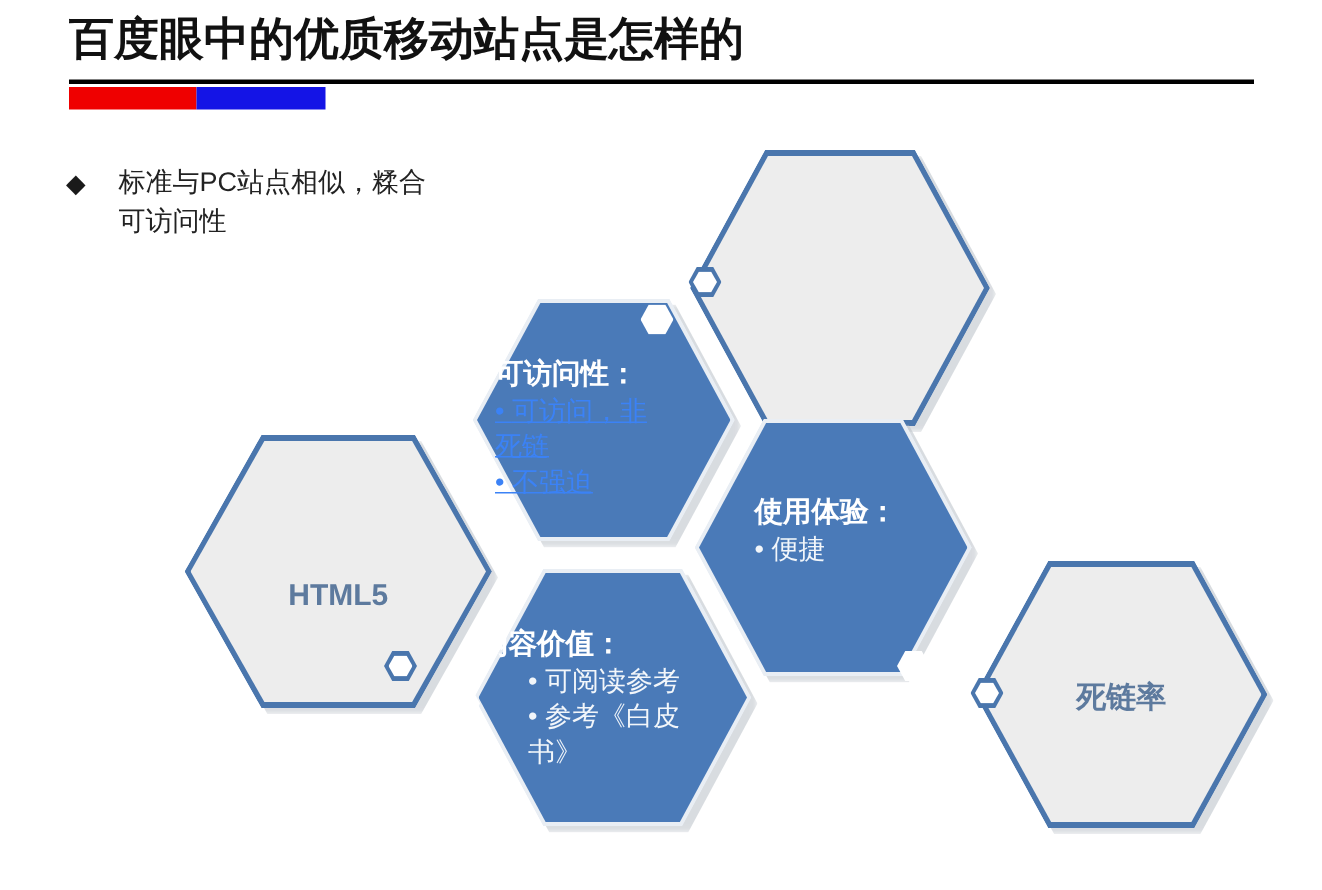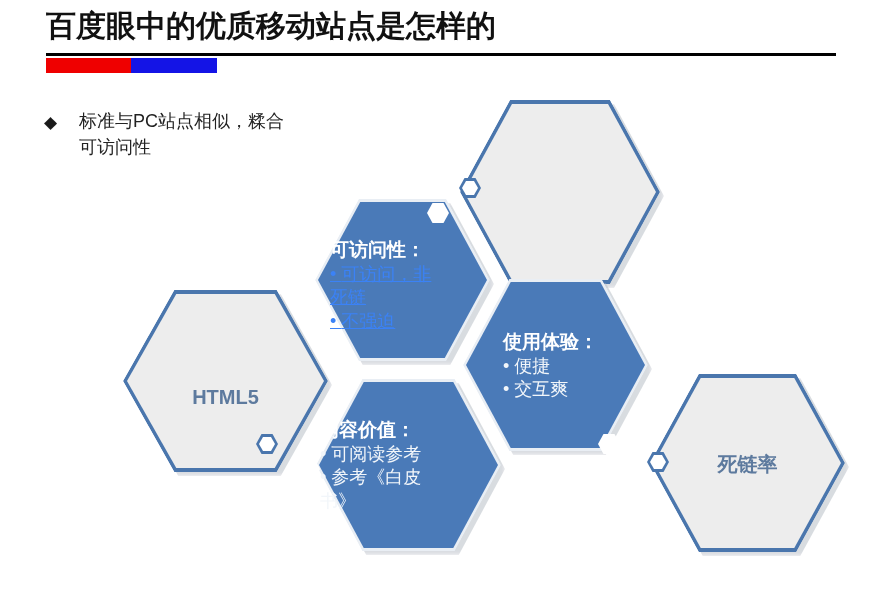--- a/index.html
+++ b/index.html
@@ -217,35 +217,34 @@
 
   <div class="hex-shadow" style="left:467px;top:283px;width:185px;height:172px;"></div>
   <div class="hex hex-blue" style="left:463px;top:279px;width:185px;height:172px;">
     <div class="hex-outer" style="left:0;top:0;width:185px;height:172px;"></div>
     <div class="hex-inner" style="left:3px;top:3px;width:179px;height:166px;"></div>
   </div>
   <div class="hex-content" style="left:503px;top:330px;width:150px;">
     <div class="hex-title" style="color:#ffffff;">使用体验：</div>
     <div class="hex-bullets" style="color:#f2f6fa;">
       <span class="hex-bullet">便捷</span>
-      <span class="hex-bullet">交互爽</span>
     </div>
   </div>
   <div class="mini-hex mini-solid" style="left:598px;top:434px;">
     <div class="mini-hex-inner"></div>
   </div>
 
   <div class="hex-shadow" style="left:320px;top:383px;width:185px;height:172px;"></div>
   <div class="hex hex-blue" style="left:316px;top:379px;width:185px;height:172px;">
     <div class="hex-outer" style="left:0;top:0;width:185px;height:172px;"></div>
     <div class="hex-inner" style="left:3px;top:3px;width:179px;height:166px;"></div>
   </div>
   <div class="hex-content" style="left:320px;top:418px;width:160px;">
     <div class="hex-title" style="color:#ffffff;">内容价值：</div>
-    <div class="hex-bullets" style="color:#f2f6fa;">
+    <div class="hex-bullets" style="color:#f2f6fa;margin-left:32px;">
       <span class="hex-bullet">可阅读参考</span>
       <span class="hex-bullet">参考《白皮
 书》</span>
     </div>
   </div>
   <div class="mini-hex mini-solid" style="left:298px;top:459px;">
     <div class="mini-hex-inner"></div>
   </div>
 
   <div class="hex-shadow" style="left:654px;top:378px;width:195px;height:178px;"></div>

